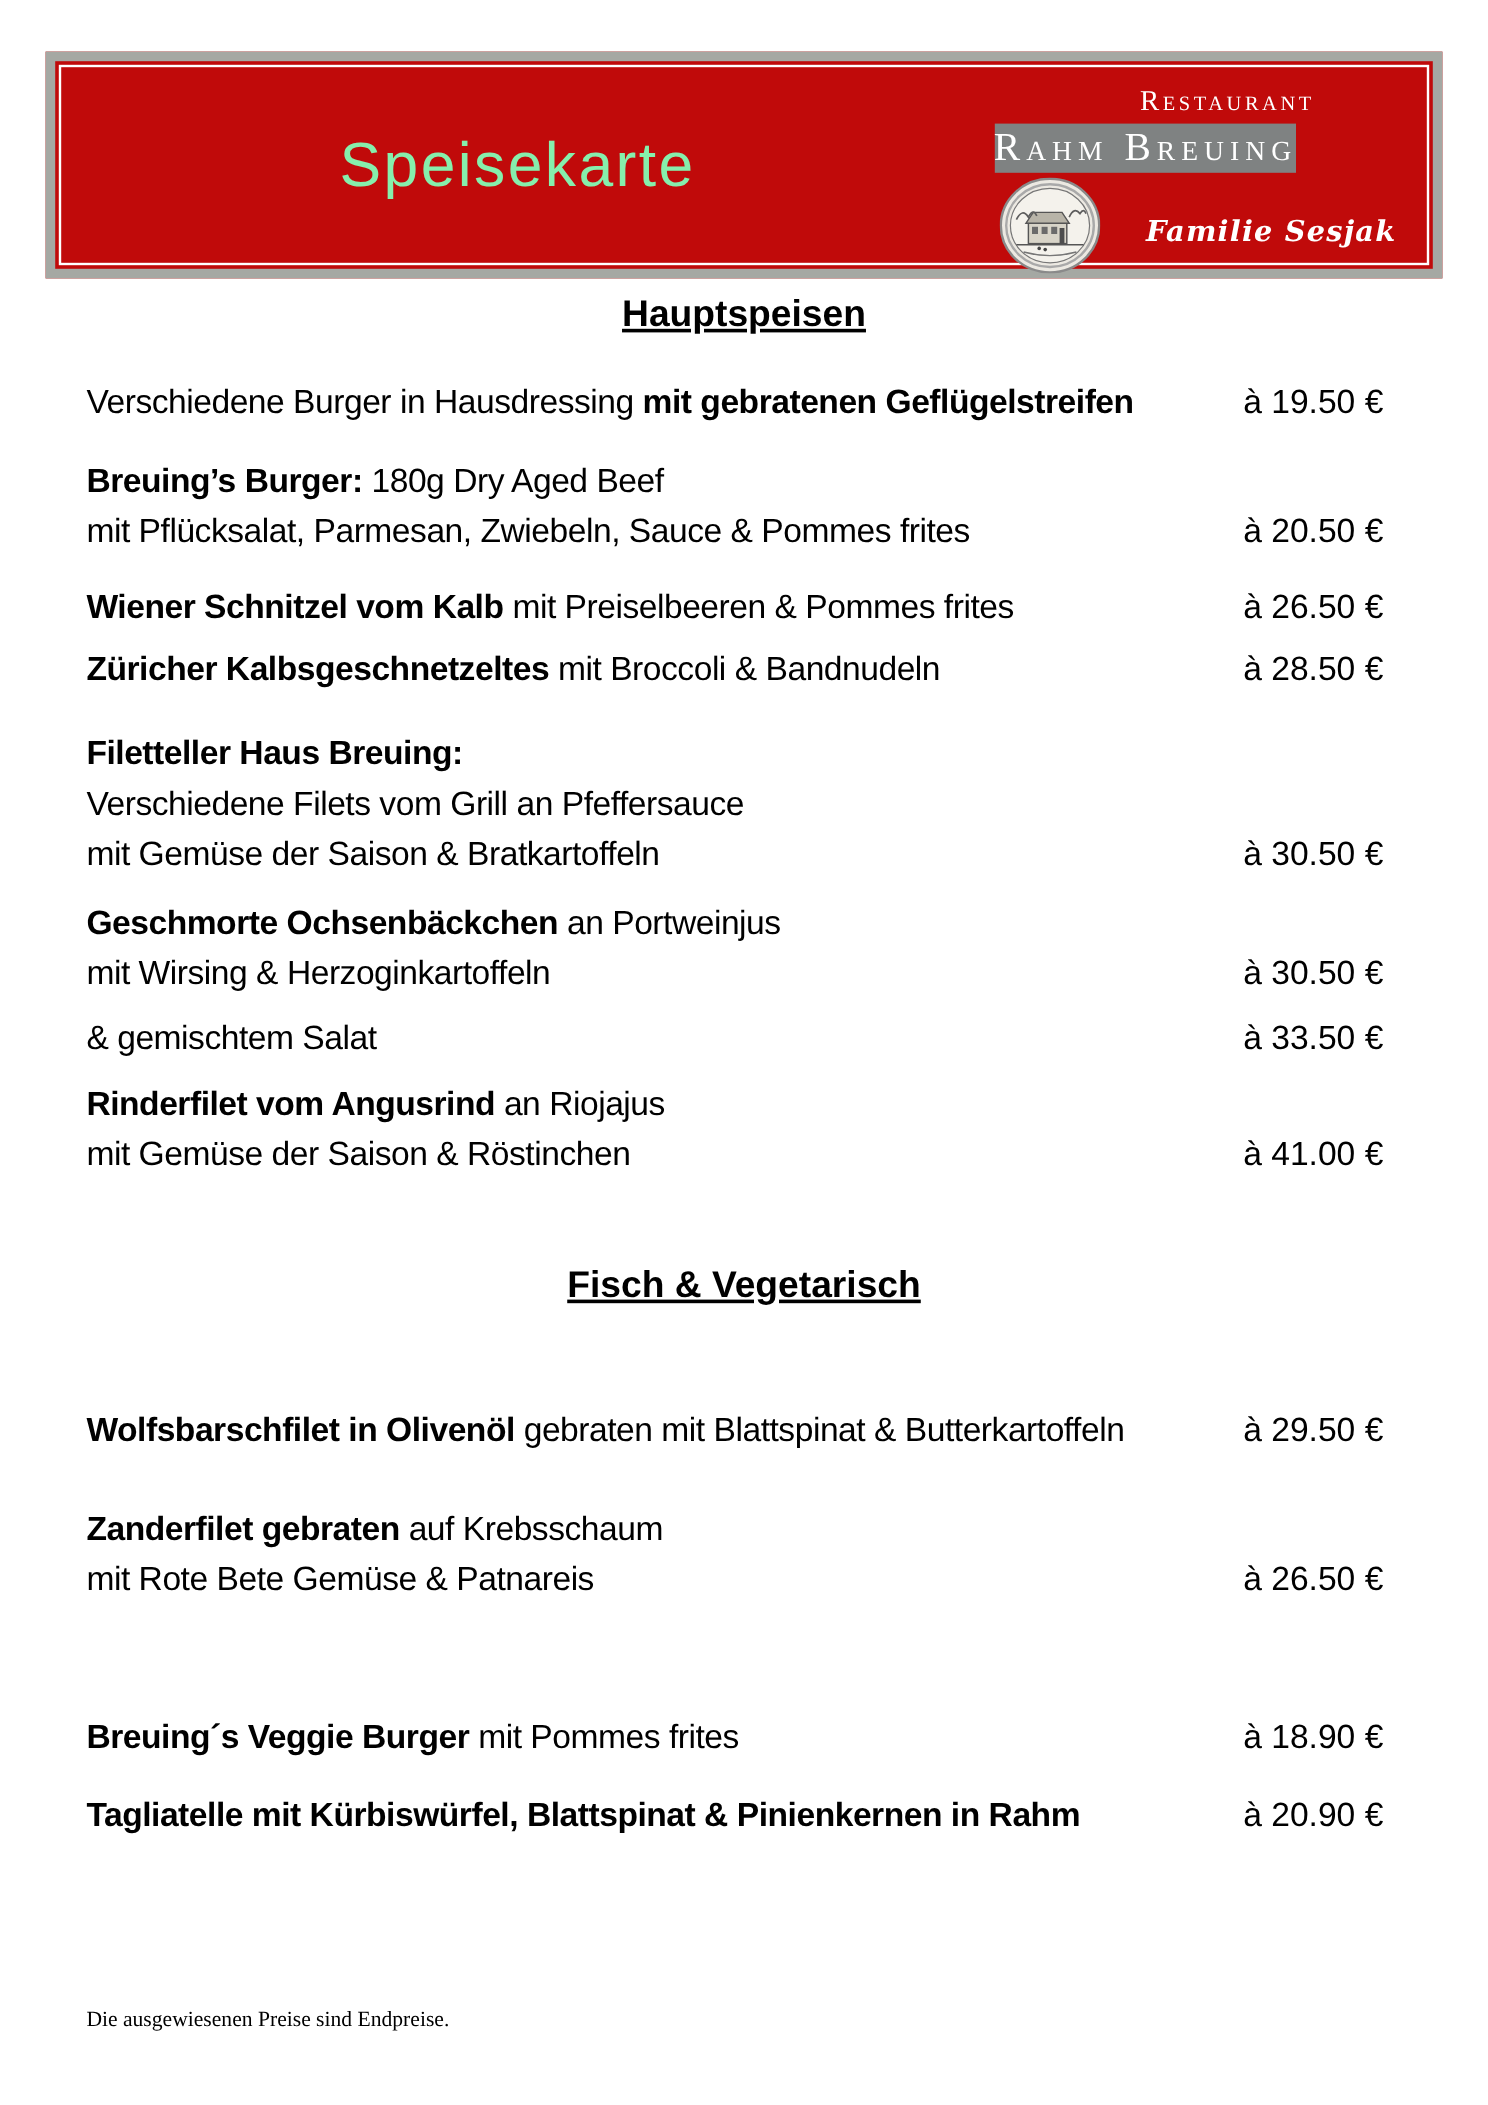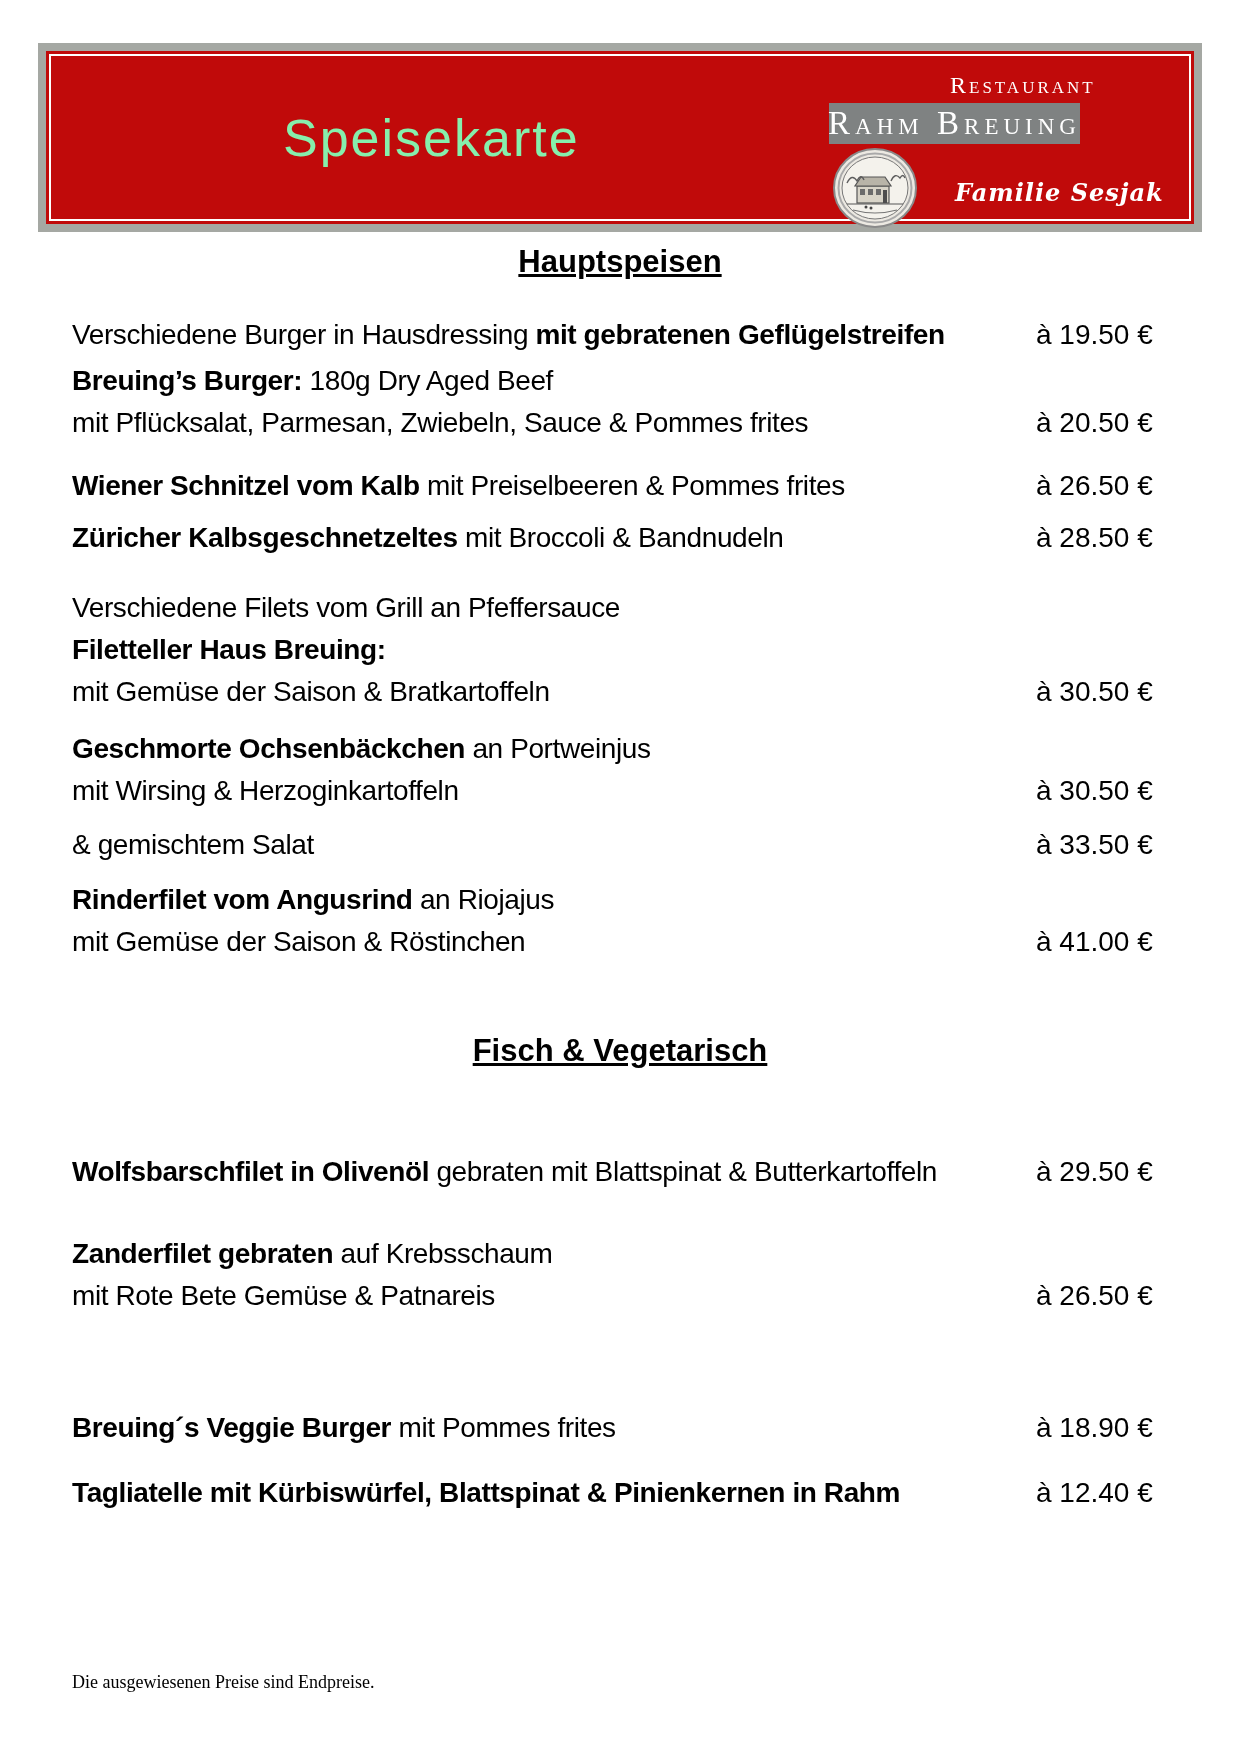--- a/index.html
+++ b/index.html
@@ -49,21 +49,21 @@
     text-align:center;font-size:31px;font-weight:bold;line-height:36px;
   }
   .section-title span{text-decoration:underline;}
   .st-1{margin:12px 0 34px;}
   .st-2{margin:70px 0 82px;}
   .line{display:flex;line-height:42px;}
   .dish{flex:1;letter-spacing:-0.4px;}
   .price{width:132px;flex:none;letter-spacing:0;}
   .b{font-weight:bold;}
   
-  .mt14{margin-top:4px;} .mt11{margin-top:21px;} .mt10{margin-top:10px;}
+  .mt14{margin-top:24px;} .mt11{margin-top:21px;} .mt10{margin-top:10px;}
   .mt28{margin-top:28px;} .mt15{margin-top:15px;} .mt12{margin-top:12px;}
   .mt13{margin-top:13px;} .mt40{margin-top:40px;} .mt79{margin-top:90px;}
   .mt23{margin-top:23px;}
   
   .footer-note{
     position:absolute;left:72px;top:1672px;
     font-family:"Liberation Serif",serif;font-size:18px;
   }
 </style>
 </head>
@@ -137,25 +137,25 @@
 
   <div class="mt10">
     <div class="line">
       <span class="dish"><span></span><span class="b">Züricher Kalbsgeschnetzeltes</span><span> mit Broccoli &amp; Bandnudeln</span></span>
       <span class="price">à 28.50 €</span>
     </div>
   </div>
 
   <div class="mt28">
     <div class="line">
+      <span class="dish"><span></span><span class="b">Filetteller Haus Breuing:</span><span></span></span>
+      <span class="price"></span>
+    </div>
+    <div class="line">
       <span class="dish"><span>Verschiedene Filets vom Grill an Pfeffersauce</span><span class="b"></span><span></span></span>
-      <span class="price"></span>
-    </div>
-    <div class="line">
-      <span class="dish"><span></span><span class="b">Filetteller Haus Breuing:</span><span></span></span>
       <span class="price"></span>
     </div>
     <div class="line">
       <span class="dish"><span>mit Gemüse der Saison &amp; Bratkartoffeln</span><span class="b"></span><span></span></span>
       <span class="price">à 30.50 €</span>
     </div>
   </div>
 
   <div class="mt15">
     <div class="line">
@@ -211,19 +211,19 @@
   <div class="mt79">
     <div class="line">
       <span class="dish"><span></span><span class="b">Breuing´s Veggie Burger</span><span> mit Pommes frites</span></span>
       <span class="price">à 18.90 €</span>
     </div>
   </div>
 
   <div class="mt23">
     <div class="line">
       <span class="dish"><span></span><span class="b">Tagliatelle mit Kürbiswürfel, Blattspinat &amp; Pinienkernen in Rahm</span><span></span></span>
-      <span class="price">à 12.40 €</span>
+      <span class="price">à 20.90 €</span>
     </div>
   </div>
 
 </div>
 
 <div class="footer-note">Die ausgewiesenen Preise sind Endpreise.</div>
 
 </body></html>

